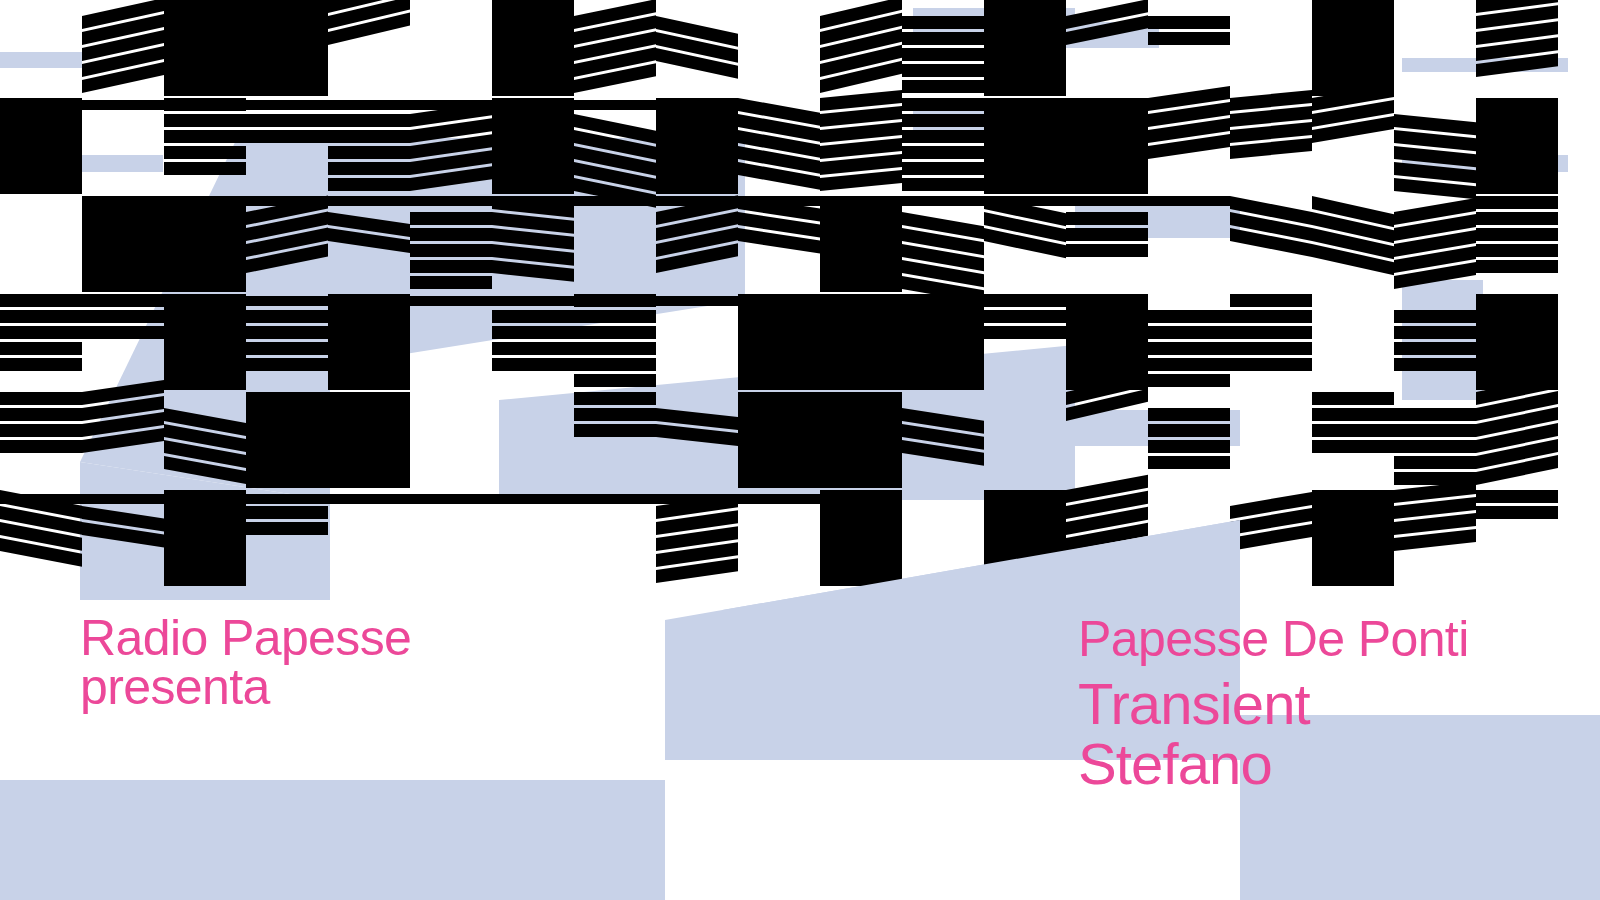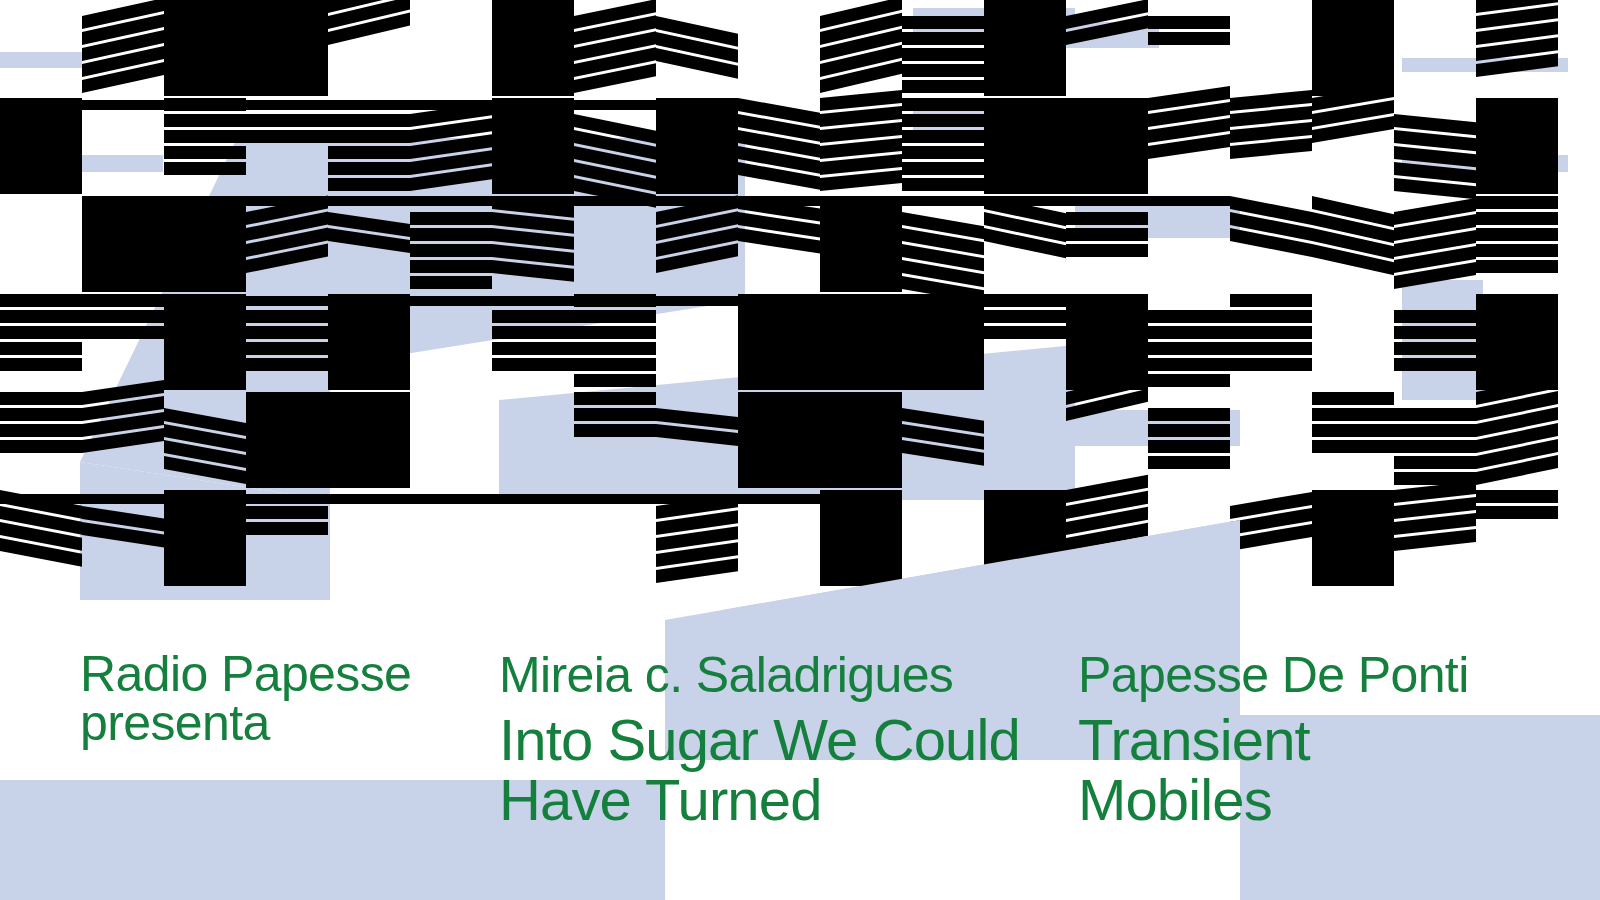--- a/index.html
+++ b/index.html
@@ -26,22 +26,21 @@
   #caption-layer{
     position:absolute;
     left:0; top:0;
     width:1600px;
     height:900px;
     pointer-events:none;
   }
   .credit-block{
     position:absolute;
     pointer-events:auto;
-    color:#15803d;
-    margin-top:36px;
+    color:#ec4899;
   }
   .credit-artist{
     font-size:50px;
     line-height:50px;
     letter-spacing:-0.012em;
     font-weight:400;
     white-space:nowrap;
   }
   .credit-title{
     font-size:58px;
@@ -524,26 +523,21 @@
       </svg>
     </div>
 
   <div id="caption-layer">
 
     <div class="credit-block credit-presenter" id="block-presenter">
       <div class="credit-artist">Radio Papesse
 presenta</div>
     </div>
 
-    <div class="credit-block" id="block-artist-1">
-      <div class="credit-artist">Mireia c. Saladrigues</div>
-      <div class="credit-title">Into Sugar We Could
-Have Turned</div>
-    </div>
 
     <div class="credit-block" id="block-artist-2">
       <div class="credit-artist">Papesse De Ponti</div>
       <div class="credit-title">Transient
-Mobiles</div>
+Stefano</div>
     </div>
 
   </div>
 </div>
 
 </body></html>

